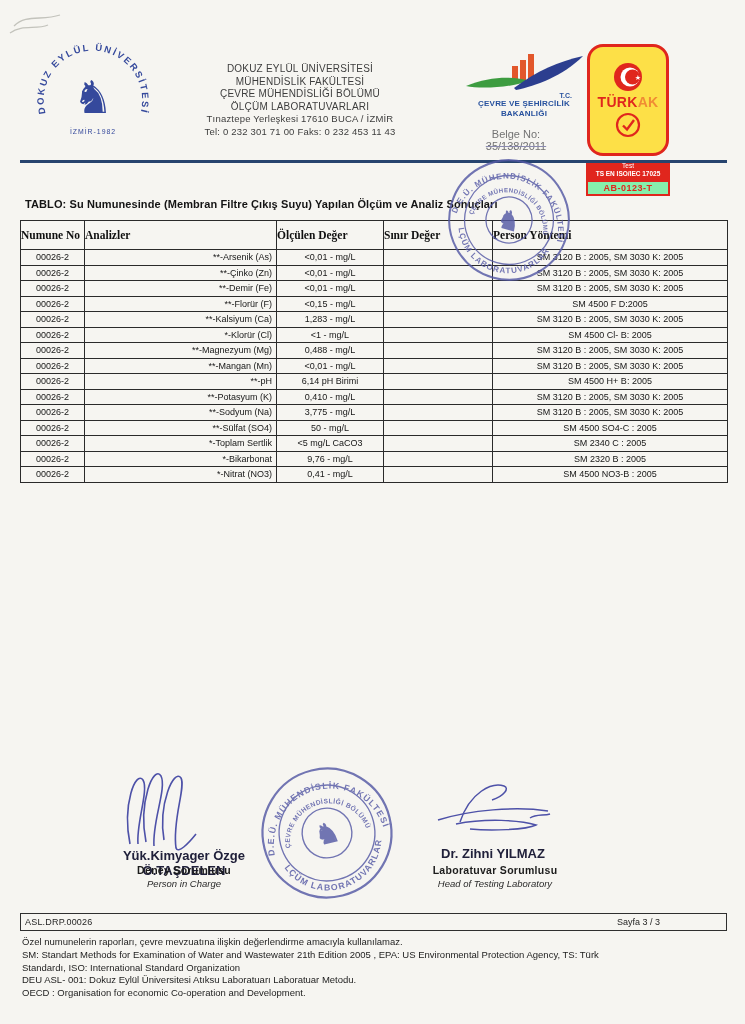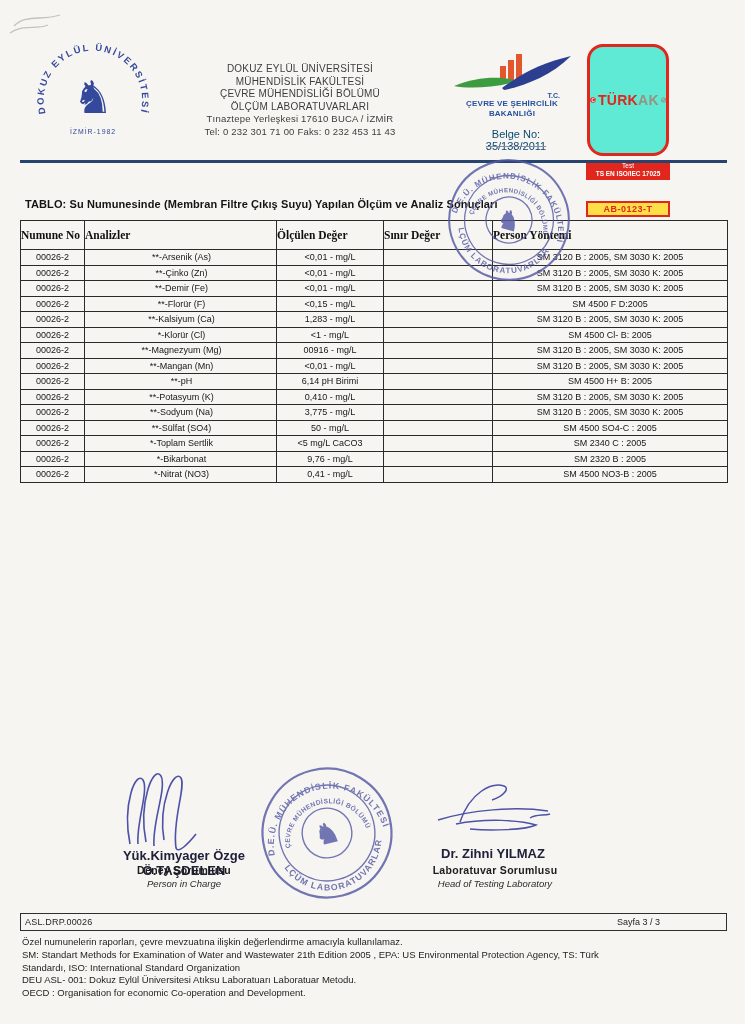--- a/index.html
+++ b/index.html
@@ -11,55 +11,55 @@
     overflow:hidden;
     color:#1f1f1f;
   }
   .abs { position:absolute; }
 
   
   .seal { left:34px; top:40px; }
   .inst-block { left:150px; top:63px; width:300px; text-align:center;
                 color:#3d3d3d; font-size:10px; line-height:12.6px; letter-spacing:.2px; }
   .inst-block .small { font-size:9.5px; }
-  .ministry { left:448px; top:50px; width:128px; text-align:center; }
+  .ministry { left:460px; top:50px; width:128px; text-align:center; }
   .ministry .tc { font-size:7px; font-weight:bold; color:#27519e; text-align:right; padding-right:16px; margin-top:-6px; }
   .ministry .mline { font-size:8px; font-weight:bold; color:#27519e; letter-spacing:.2px; line-height:10px; }
-  .belge { left:458px; top:128px; width:116px; text-align:center; color:#0c4a6e; }
+  .belge { left:458px; top:128px; width:116px; text-align:center; color:#737373; }
   .belge .blabel { font-size:11px; }
   .belge .bvalue { font-size:11px; text-decoration:line-through; text-decoration-color:#8a8ab0; }
 
   .turkak { left:586px; top:44px; width:84px; }
   .turkak-box { width:82px; height:112px; border:3px solid #e0261d; border-radius:16px;
-                background:#5eead4; display:flex; flex-direction:row; align-items:center;
+                background:#fde047; display:flex; flex-direction:column; align-items:center;
                 justify-content:center; gap:2px; margin-left:1px; }
   .turkak-brand { font-size:14px; font-weight:bold; color:#e0261d; letter-spacing:.3px; }
   .turkak-brand .lite { color:rgba(224,38,29,.45); }
   .turkak-test { width:84px; background:#e0261d; color:#fff; text-align:center;
                  font-size:6.5px; line-height:8px; padding:2px 0; margin-top:4px; }
   .turkak-test .t2 { font-weight:bold; }
-  .turkak-cert { width:84px; background:#fde047; border:2px solid #e0261d; color:#e0261d;
-                 text-align:center; font-size:9px; font-weight:bold; padding:1px 0; letter-spacing:.5px;margin-top:21px; }
+  .turkak-cert { width:84px; background:#86efac; border:2px solid #e0261d; color:#e0261d;
+                 text-align:center; font-size:9px; font-weight:bold; padding:1px 0; letter-spacing:.5px; }
 
   .divider { left:20px; top:160px; width:707px; height:3px; background:#27446e; }
 
   
   .stamp { opacity:.82; pointer-events:none; }
   .stamp-upper { left:445px; top:156px; transform:rotate(16deg); z-index:6; }
   .stamp-lower { left:258px; top:764px; transform:rotate(-14deg); }
 
   
   .tbl-title { left:25px; top:198px; font-size:11px; font-weight:600; color:#141414; letter-spacing:.1px; }
   table { left:20px; top:220px; width:707px; border-collapse:collapse; table-layout:fixed;
           background:transparent; position:absolute; }
   th, td { border:1.4px solid #2a2a2a; }
   th { font-family:"Liberation Serif", serif; font-size:11.5px; font-weight:bold;
        height:29px; text-align:left; color:#101010; }
   td { font-size:9px; height:15.5px; padding:1px 4px; text-align:center; color:#161616; }
-  td.c1 { text-align:center; padding-left:6px; }
+  td.c1 { text-align:right; padding-left:6px; }
 
   
   .sig-name { font-size:13px; color:#20203a; font-weight:600; text-align:center; }
   .sig-role { font-size:10.5px; color:#1c1c1c; font-weight:700; text-align:center; letter-spacing:.3px; }
   .sig-role-en { font-size:9.5px; font-style:italic; color:#2a2a2a; text-align:center; }
 
   
   .foot-strip { left:20px; top:913px; width:707px; height:18px; border:1.5px solid #2f2f2f;
                 display:flex; align-items:center; justify-content:space-between; font-size:9px;gap:48px; }
   .foot-strip .docno { padding-left:4px; letter-spacing:.2px; }
@@ -215,21 +215,21 @@
         <tr>
           <td class="c0">00026-2</td>
           <td class="c1">*-Klorür (Cl)</td>
           <td class="c2">&lt;1 - mg/L</td>
           <td class="c3"></td>
           <td class="c4">SM 4500 Cl- B: 2005</td>
         </tr>
         <tr>
           <td class="c0">00026-2</td>
           <td class="c1">**-Magnezyum (Mg)</td>
-          <td class="c2">00916 - mg/L</td>
+          <td class="c2">0,488 - mg/L</td>
           <td class="c3"></td>
           <td class="c4">SM 3120 B : 2005, SM 3030 K: 2005</td>
         </tr>
         <tr>
           <td class="c0">00026-2</td>
           <td class="c1">**-Mangan (Mn)</td>
           <td class="c2">&lt;0,01 - mg/L</td>
           <td class="c3"></td>
           <td class="c4">SM 3120 B : 2005, SM 3030 K: 2005</td>
         </tr>

